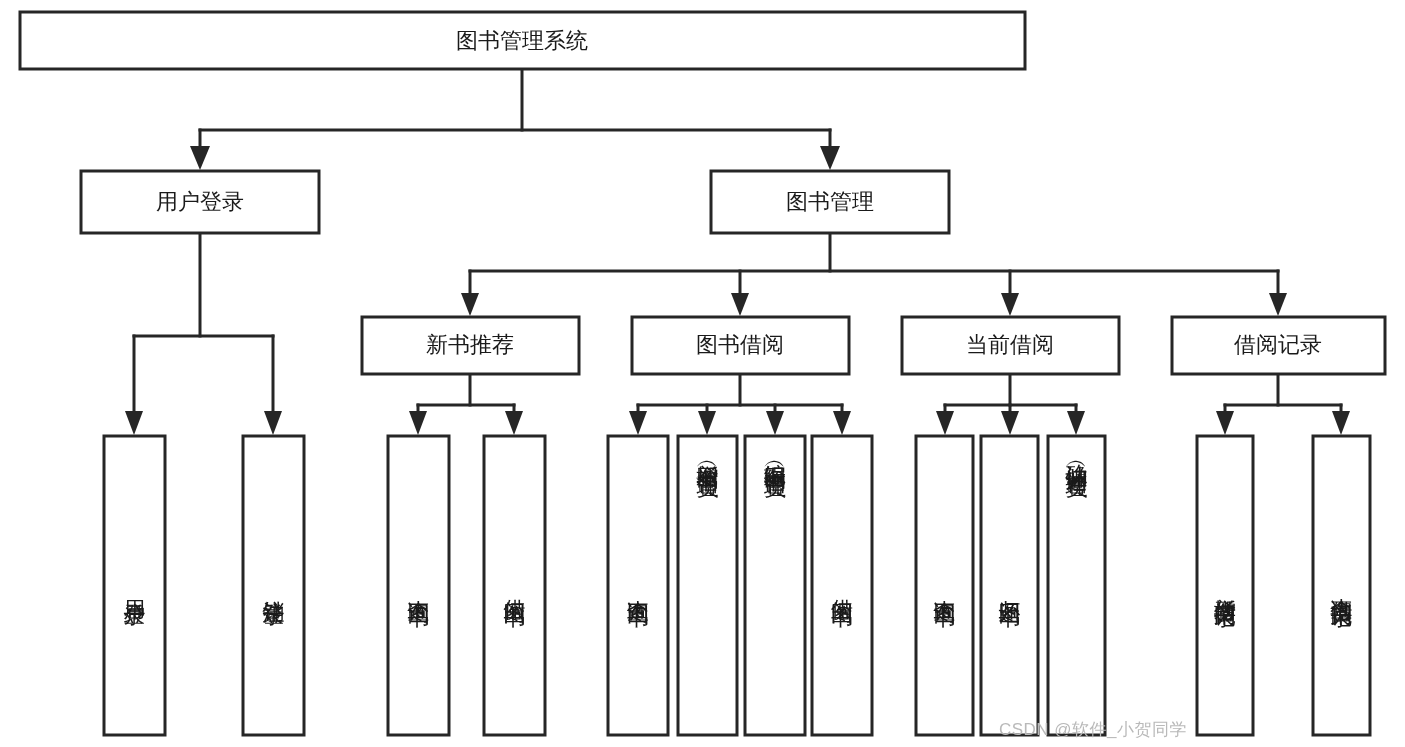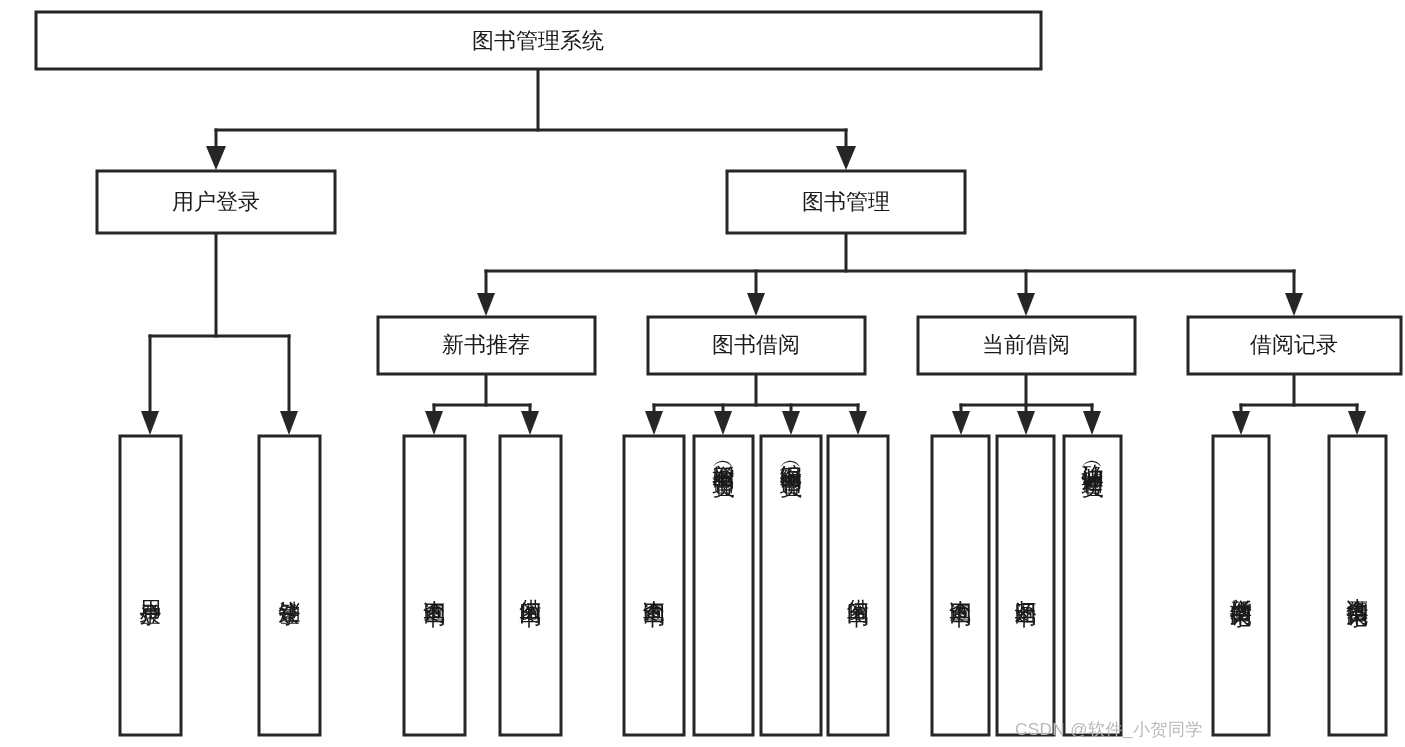--- a/index.html
+++ b/index.html
@@ -9,21 +9,21 @@
   }
   body {
     width: 1405px;
     height: 747px;
     font-family: "Liberation Sans", "DejaVu Sans", sans-serif;
     overflow: hidden;
     position: relative;
   }
   #diagram-root {
     position: absolute;
-    left: 16px;
+    left: 0;
     top: 0;
     width: 1197px;
     height: 747px;
   }
   svg.flow {
     display: block;
     width: 1405px;
     height: 747px;
   }
   .node-rect {

